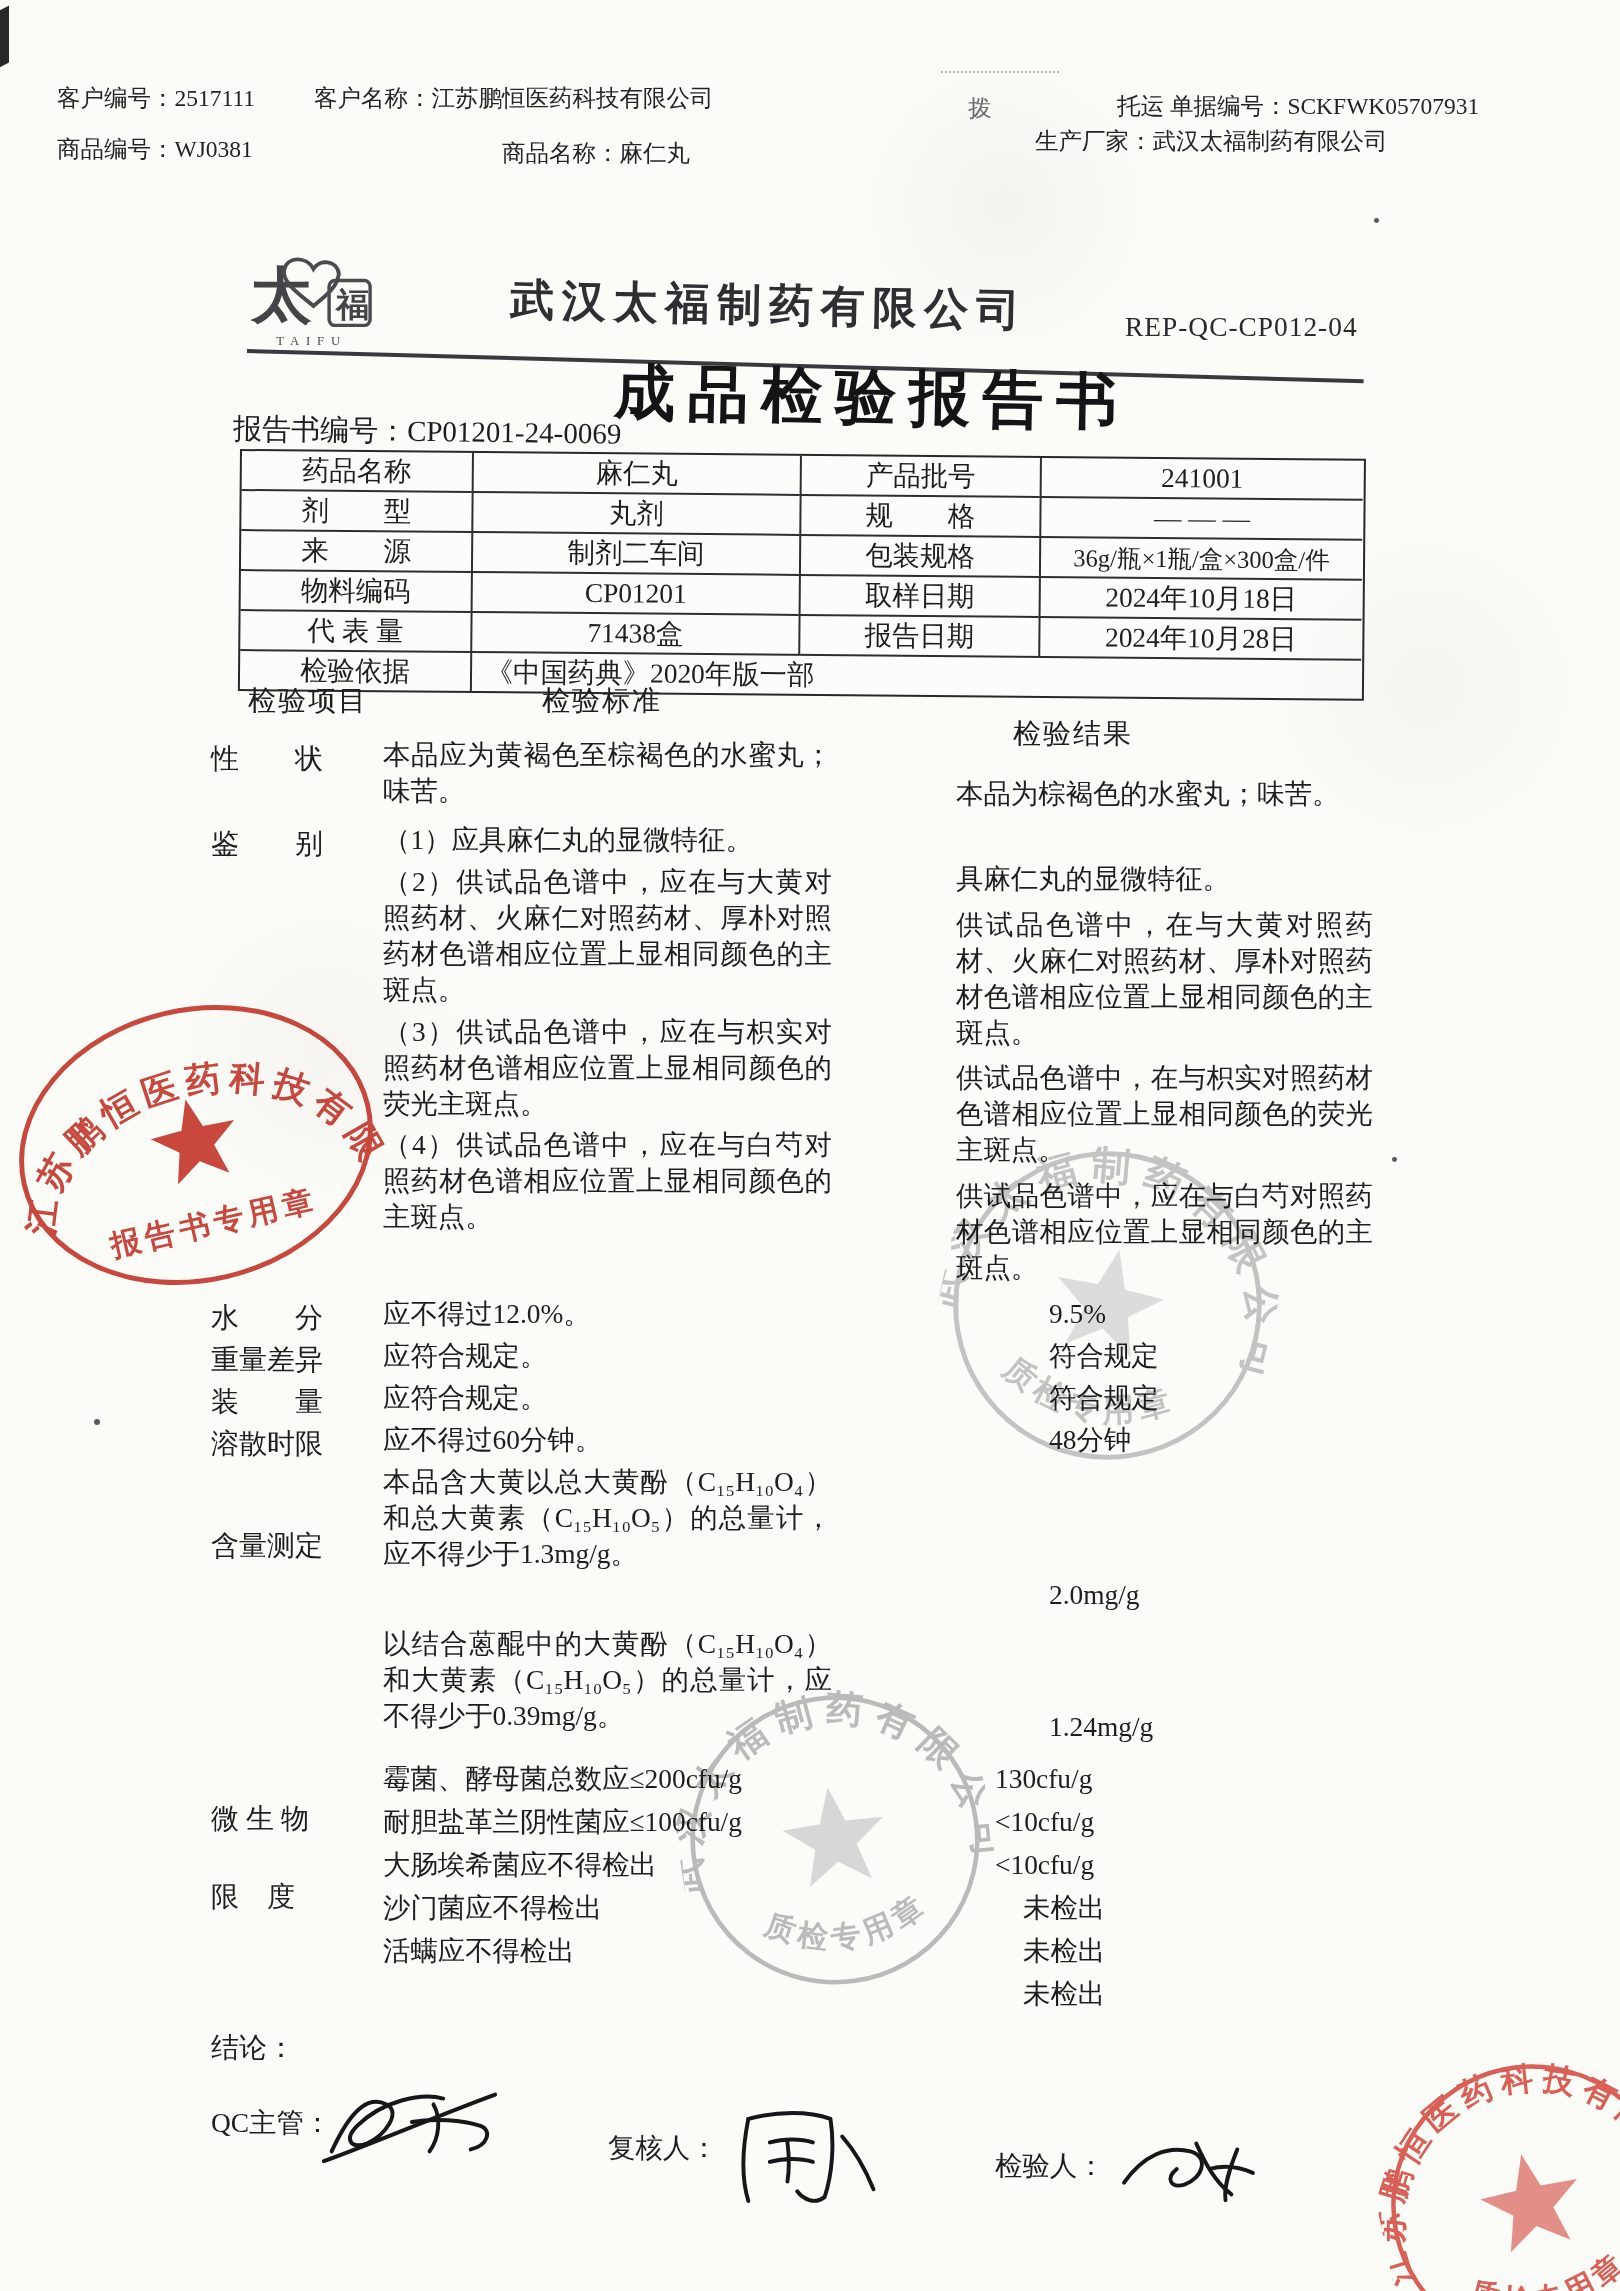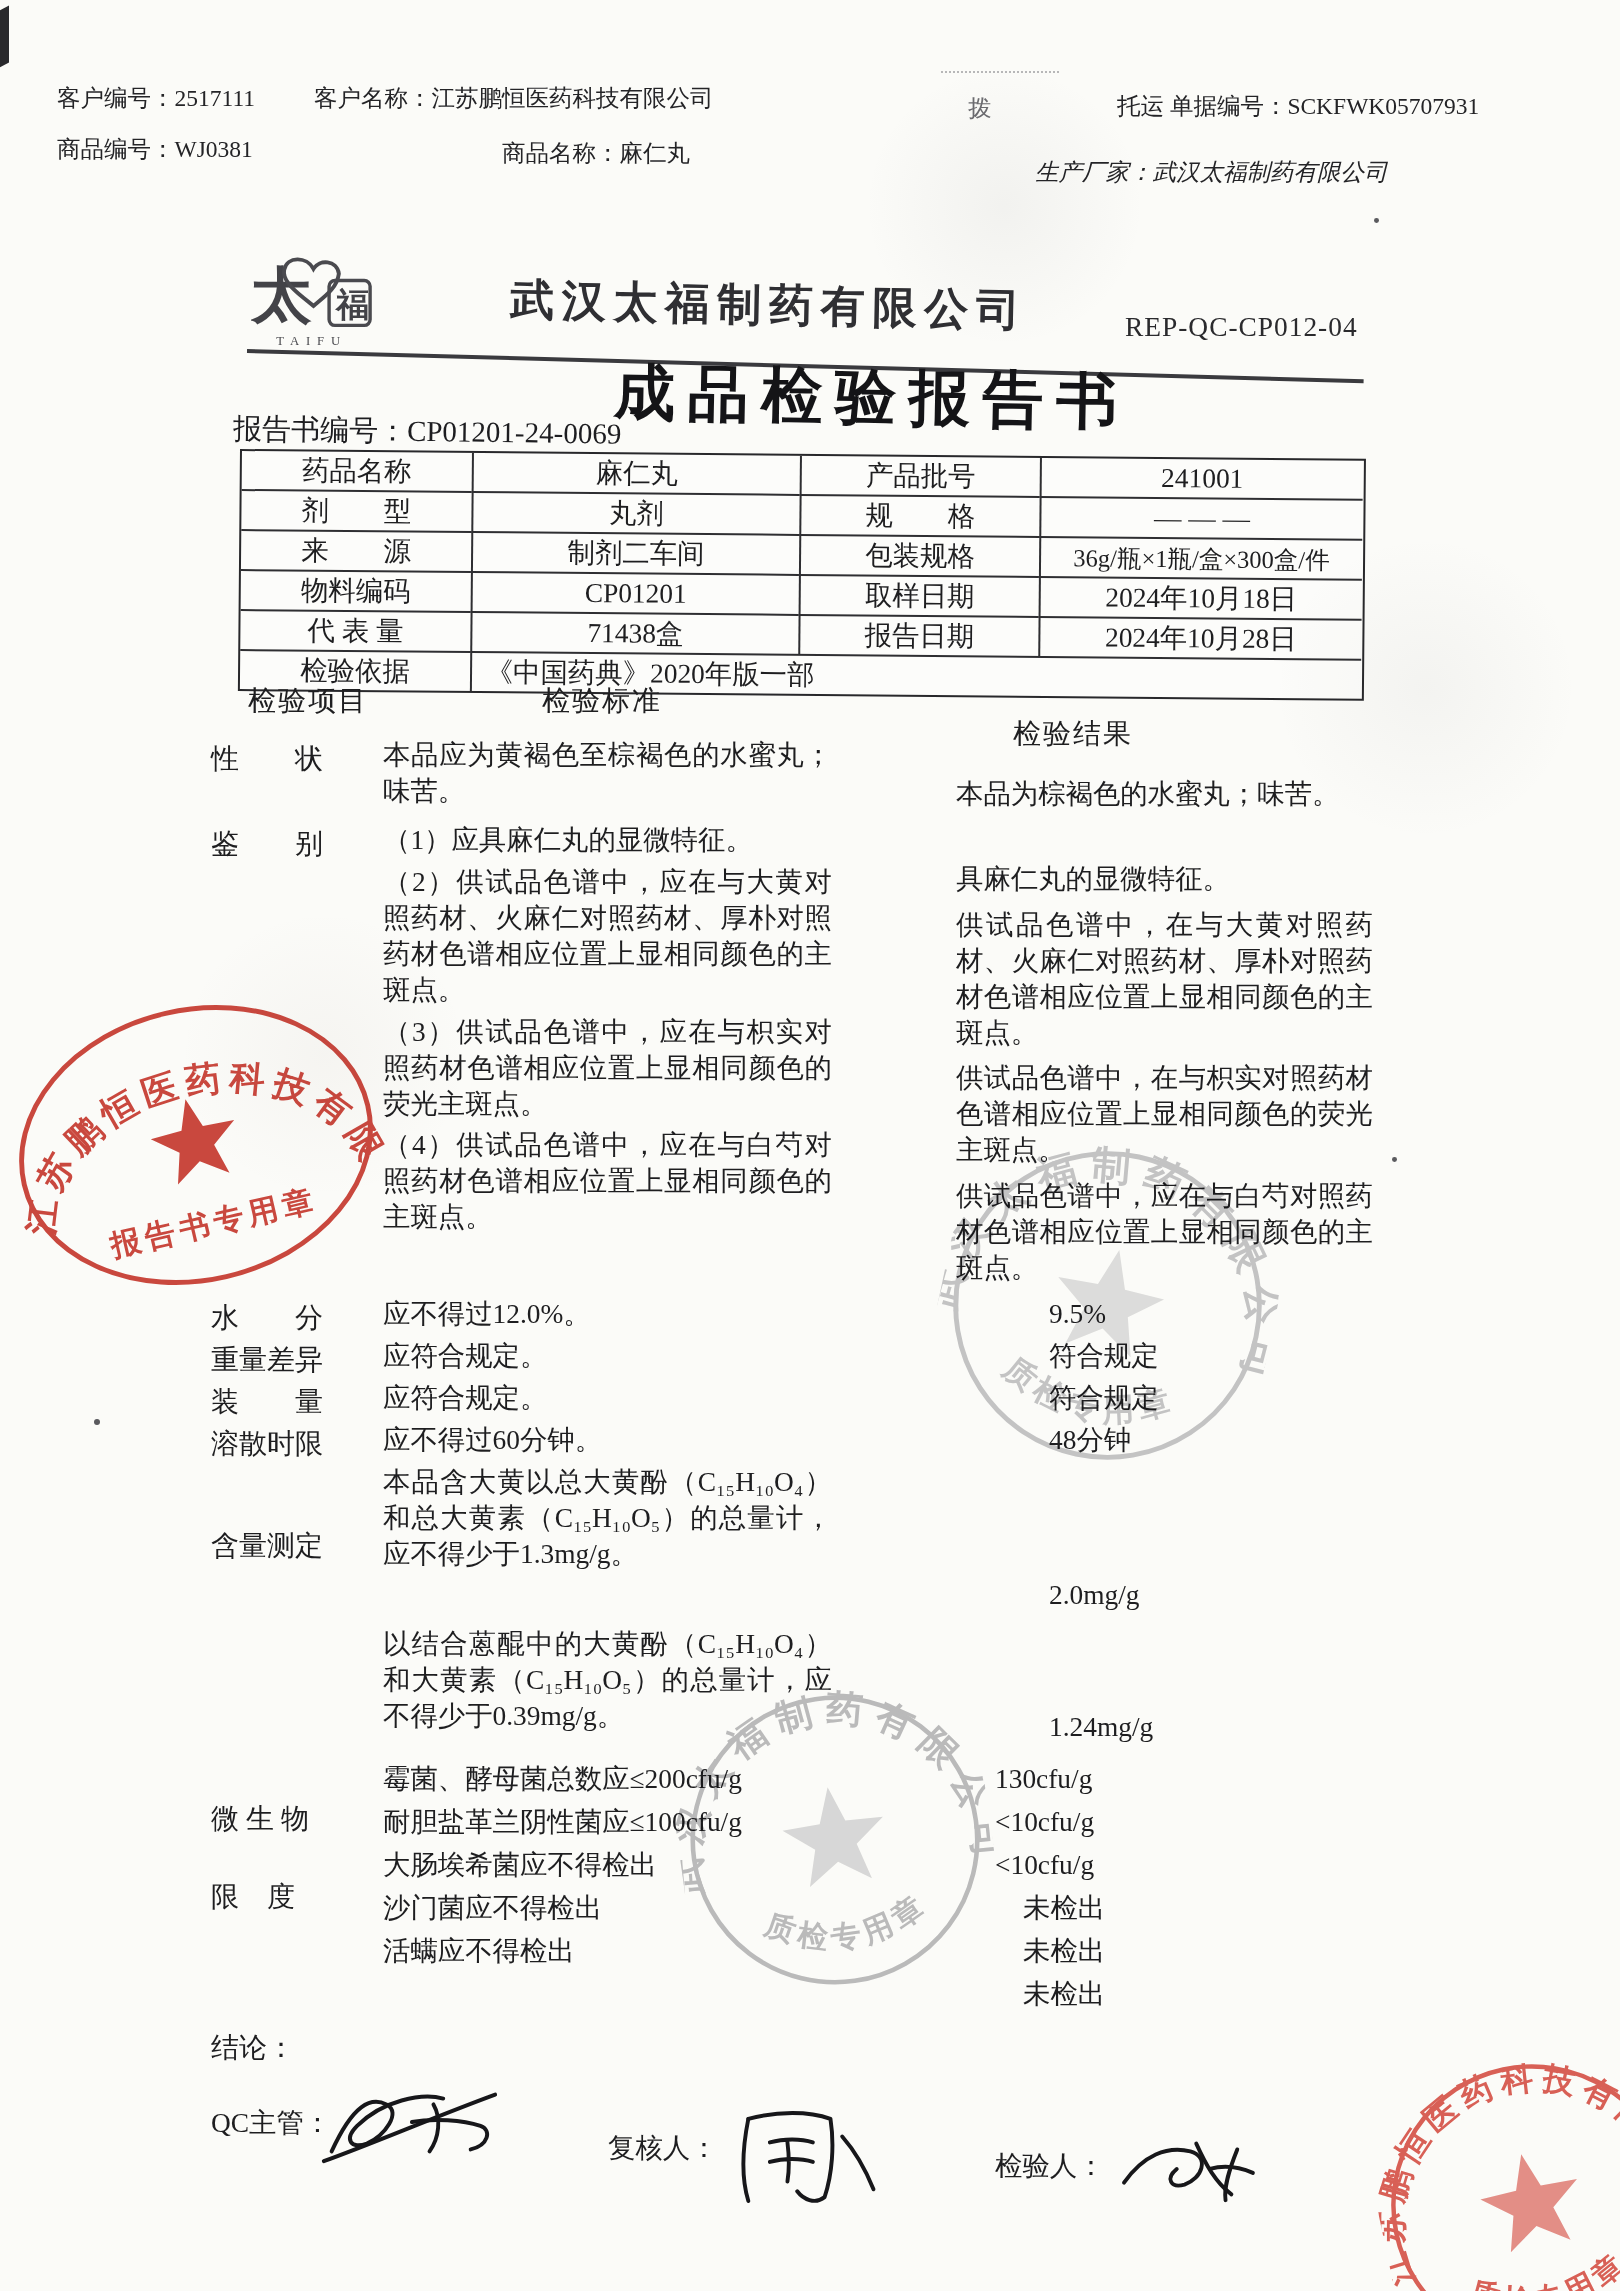--- a/index.html
+++ b/index.html
@@ -87,21 +87,21 @@
   <div class="abs metatxt" style="left:1117px;top:90px;">
     <span>托运</span>&nbsp;<span>单据编号：</span><span>SCKFWK05707931</span>
   </div>
 
   <div class="abs metatxt" style="left:57px;top:133px;">
     <span>商品编号：</span><span>WJ0381</span>
   </div>
   <div class="abs metatxt" style="left:502px;top:137px;">
     <span>商品名称：</span><span>麻仁丸</span>
   </div>
-  <div class="abs metatxt" style="left:1035px;top:156px;font-style:italic;">
+  <div class="abs metatxt" style="left:1035px;top:125px;">
     <span>生产厂家：</span><span>武汉太福制药有限公司</span>
   </div>
 
   <svg class="abs" style="left:251px;top:253px;" width="123" height="96" viewBox="0 0 126 98">
     <text x="0" y="64" font-size="62" font-weight="bold" fill="#434348">太</text>
     <path d="M64 16 C57 3, 37 3, 34 17 C32 27, 42 36, 54 46 L64 54 C76 44, 88 36, 90 21 C88 7, 70 6, 64 16 Z" fill="none" stroke="#4a4a4f" stroke-width="4"></path>
     <rect x="80" y="28" width="42" height="46" rx="6" fill="none" stroke="#4a4a4f" stroke-width="3.5"></rect>
     <text x="87" y="64" font-size="34" font-weight="bold" fill="#434348">福</text>
     <text x="26" y="94" font-size="13" letter-spacing="7" fill="#4a4a4f">TAIFU</text>
   </svg>

